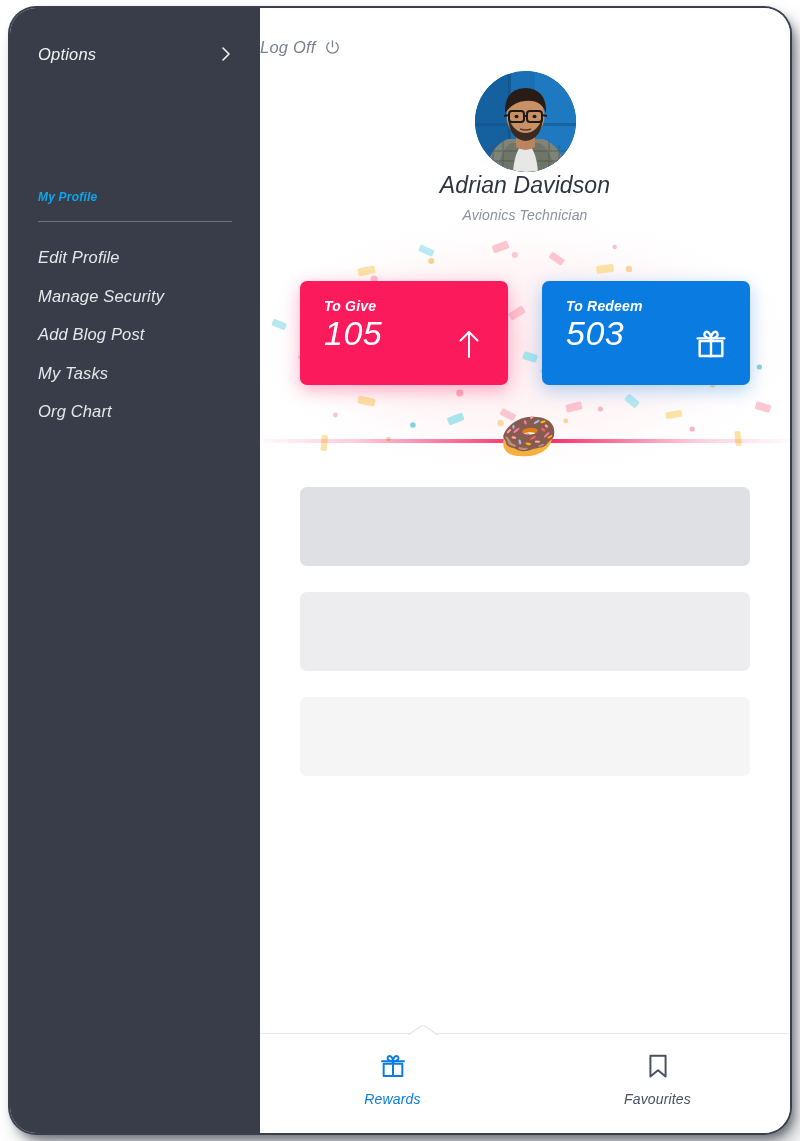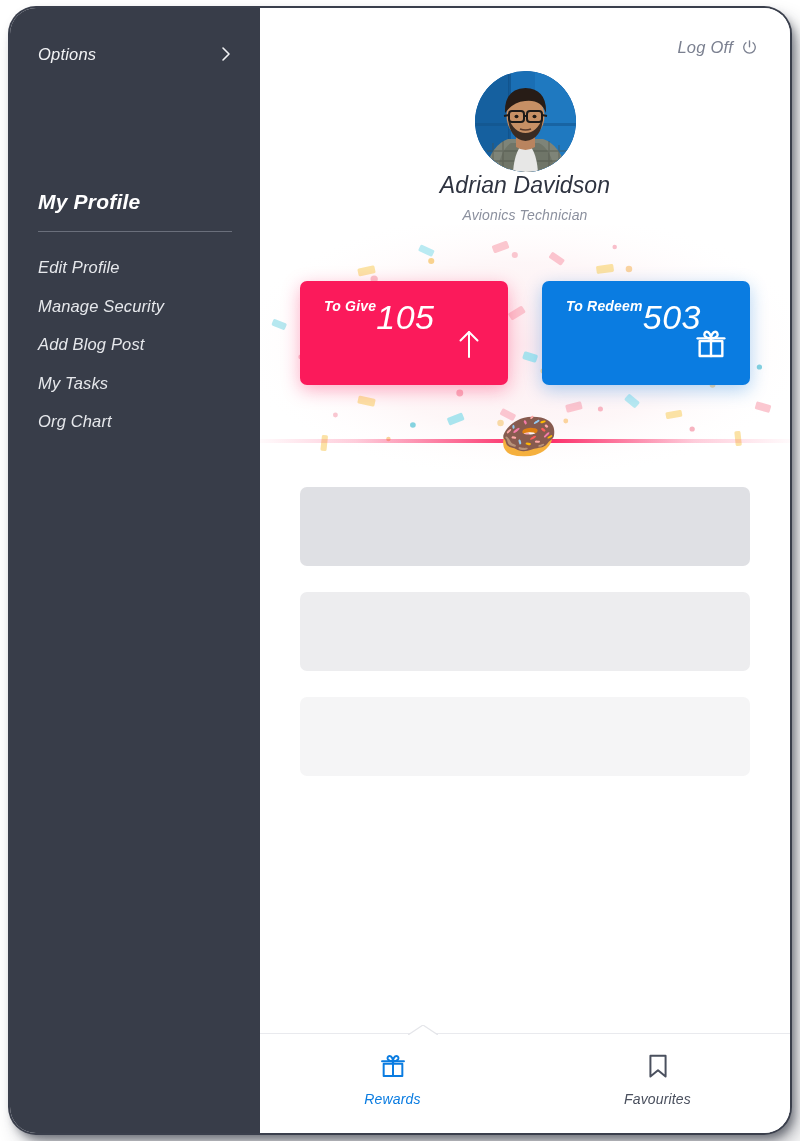--- a/index.html
+++ b/index.html
@@ -55,22 +55,22 @@
     width: 16px; height: 16px;
     display: block;
   }
   .chevron-right svg { display:block; }
 
   .sidebar-section {
     margin-top: 118px;
     padding: 0 28px;
   }
   .my-profile-title {
-    color: #ffffff;
-    font-size: 21px;
+    color: #0ea5e9;
+    font-size: 12px;
     font-weight: bold;
     letter-spacing: 0.2px;
   }
   .sidebar-divider {
     height: 1px;
     background: #6a6f7b;
     margin: 17px 0 16px 0;
   }
 
   .sidebar-menu { list-style: none; }
@@ -89,21 +89,20 @@
     background: #ffffff;
     position: relative;
     display: flex;
     flex-direction: column;
     overflow: hidden;
   }
 
   
   .logoff-row {
     display: flex;
-    justify-content: flex-end;
     align-items: center;
     padding: 30px 32px 0 0;
     gap: 8px;
     cursor: pointer;
   }
   .logoff-label {
     color: #7b8090;
     font-size: 16.5px;
     letter-spacing: 0.2px;
   }
@@ -180,20 +179,21 @@
     display: flex;
     gap: 34px;
   }
   .reward-card {
     flex: 1 1 0;
     height: 104px;
     border-radius: 7px;
     padding: 17px 20px 0 24px;
     position: relative;
     display: flex;
+    flex-direction: column;
     justify-content: flex-start;
     cursor: pointer;
   }
   .card-give {
     background: #fb1a5b;
     box-shadow: 0 5px 18px rgba(251,26,91,0.35);
   }
   .card-redeem {
     background: #0a7ce1;
     box-shadow: 0 5px 18px rgba(10,124,225,0.32);

